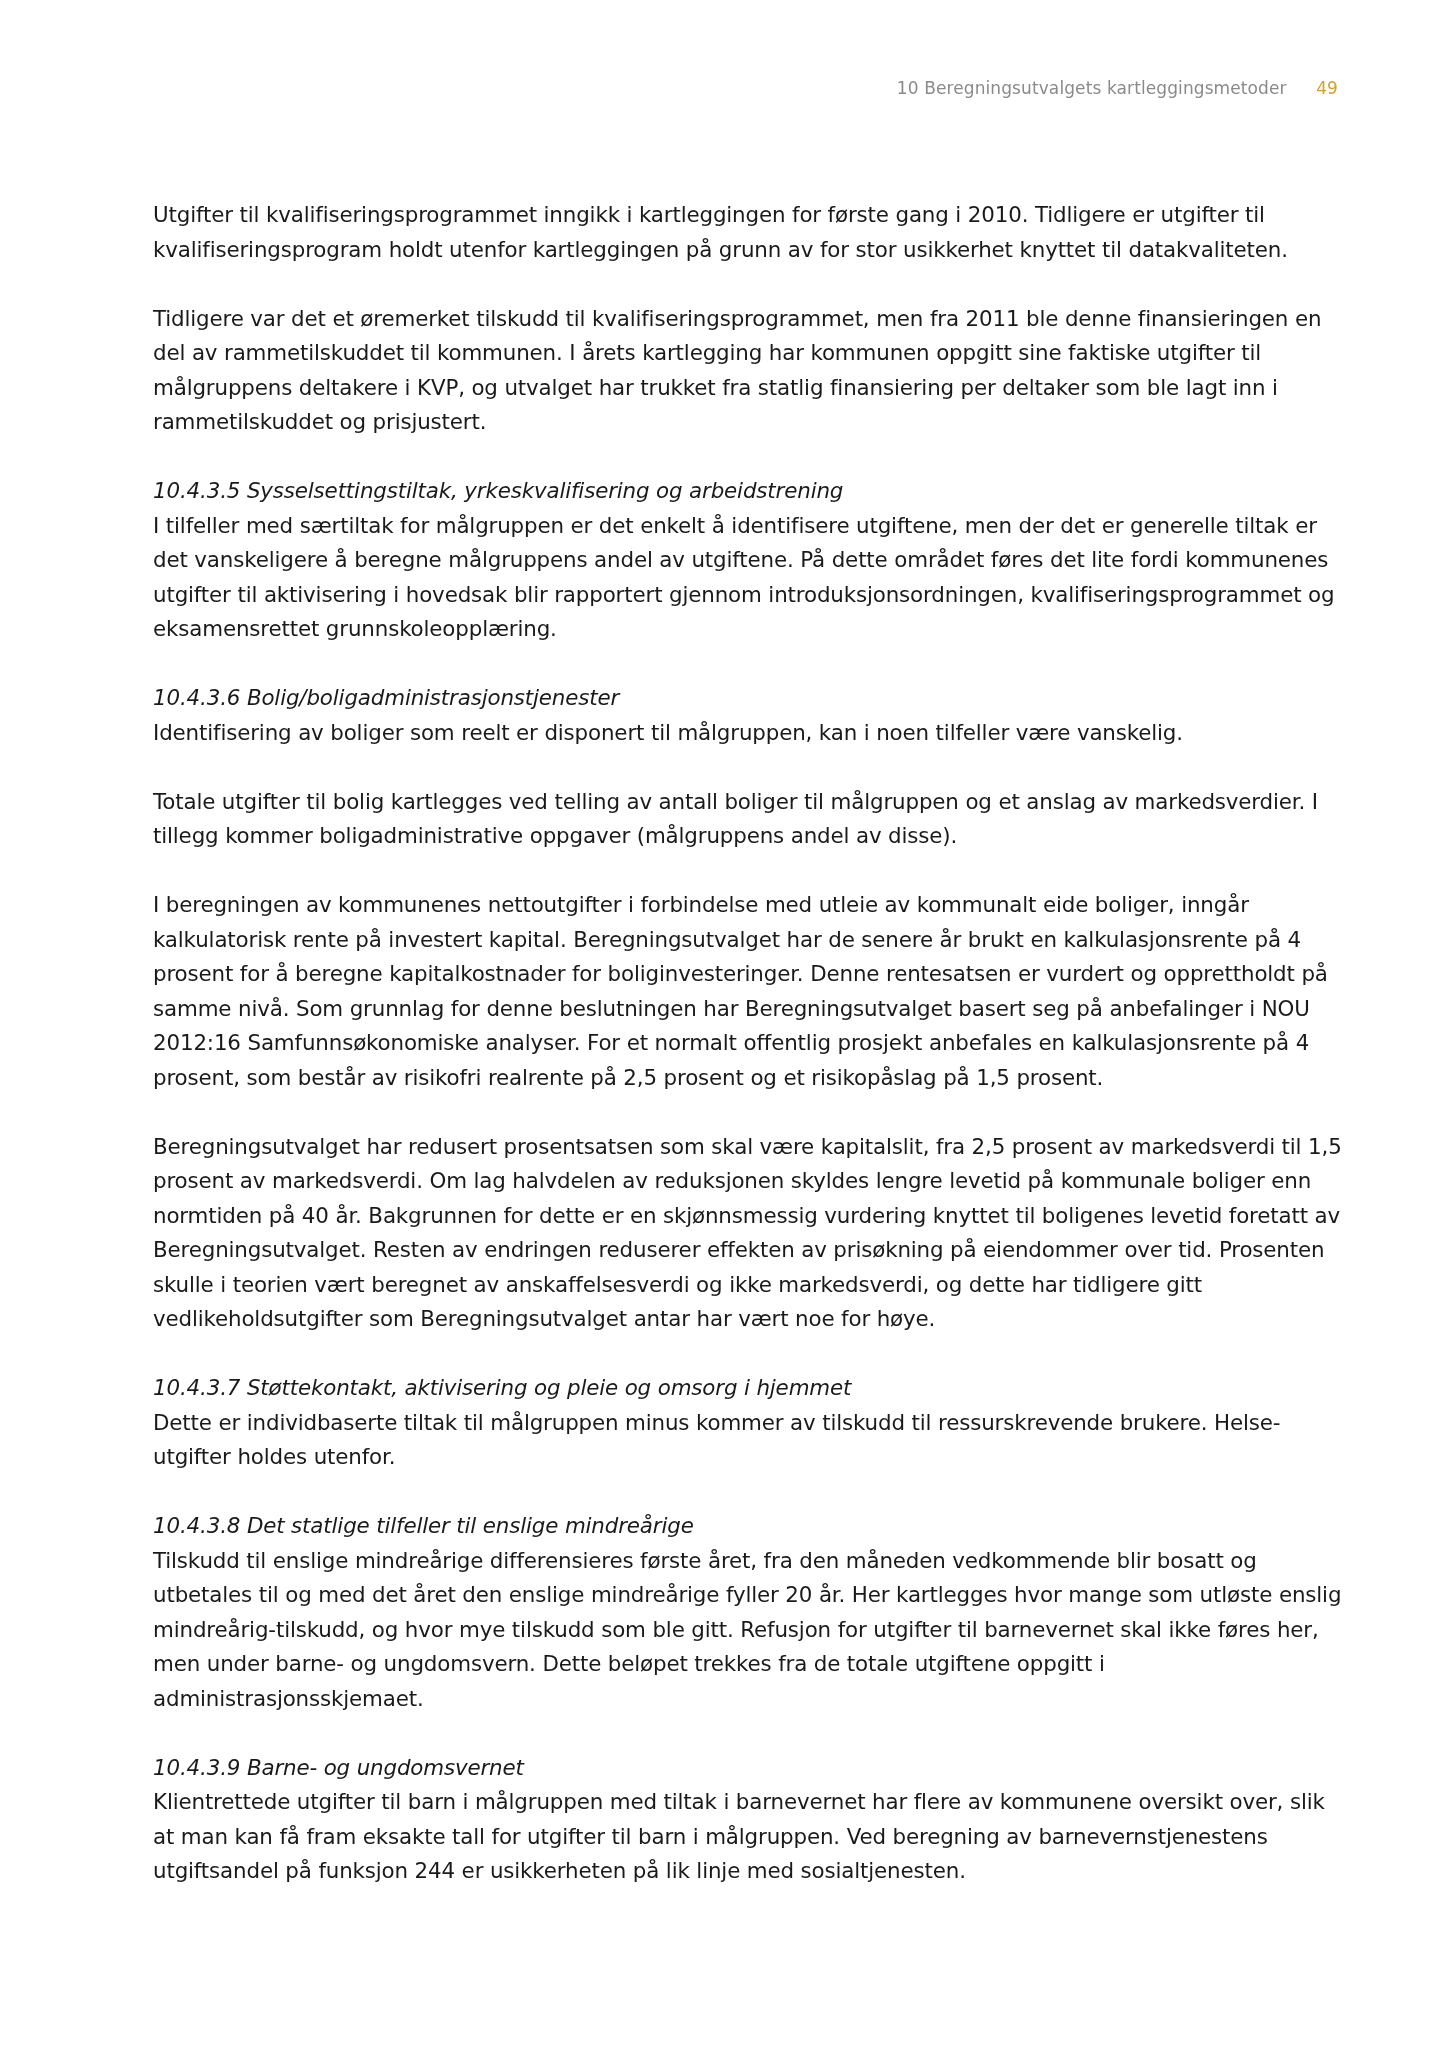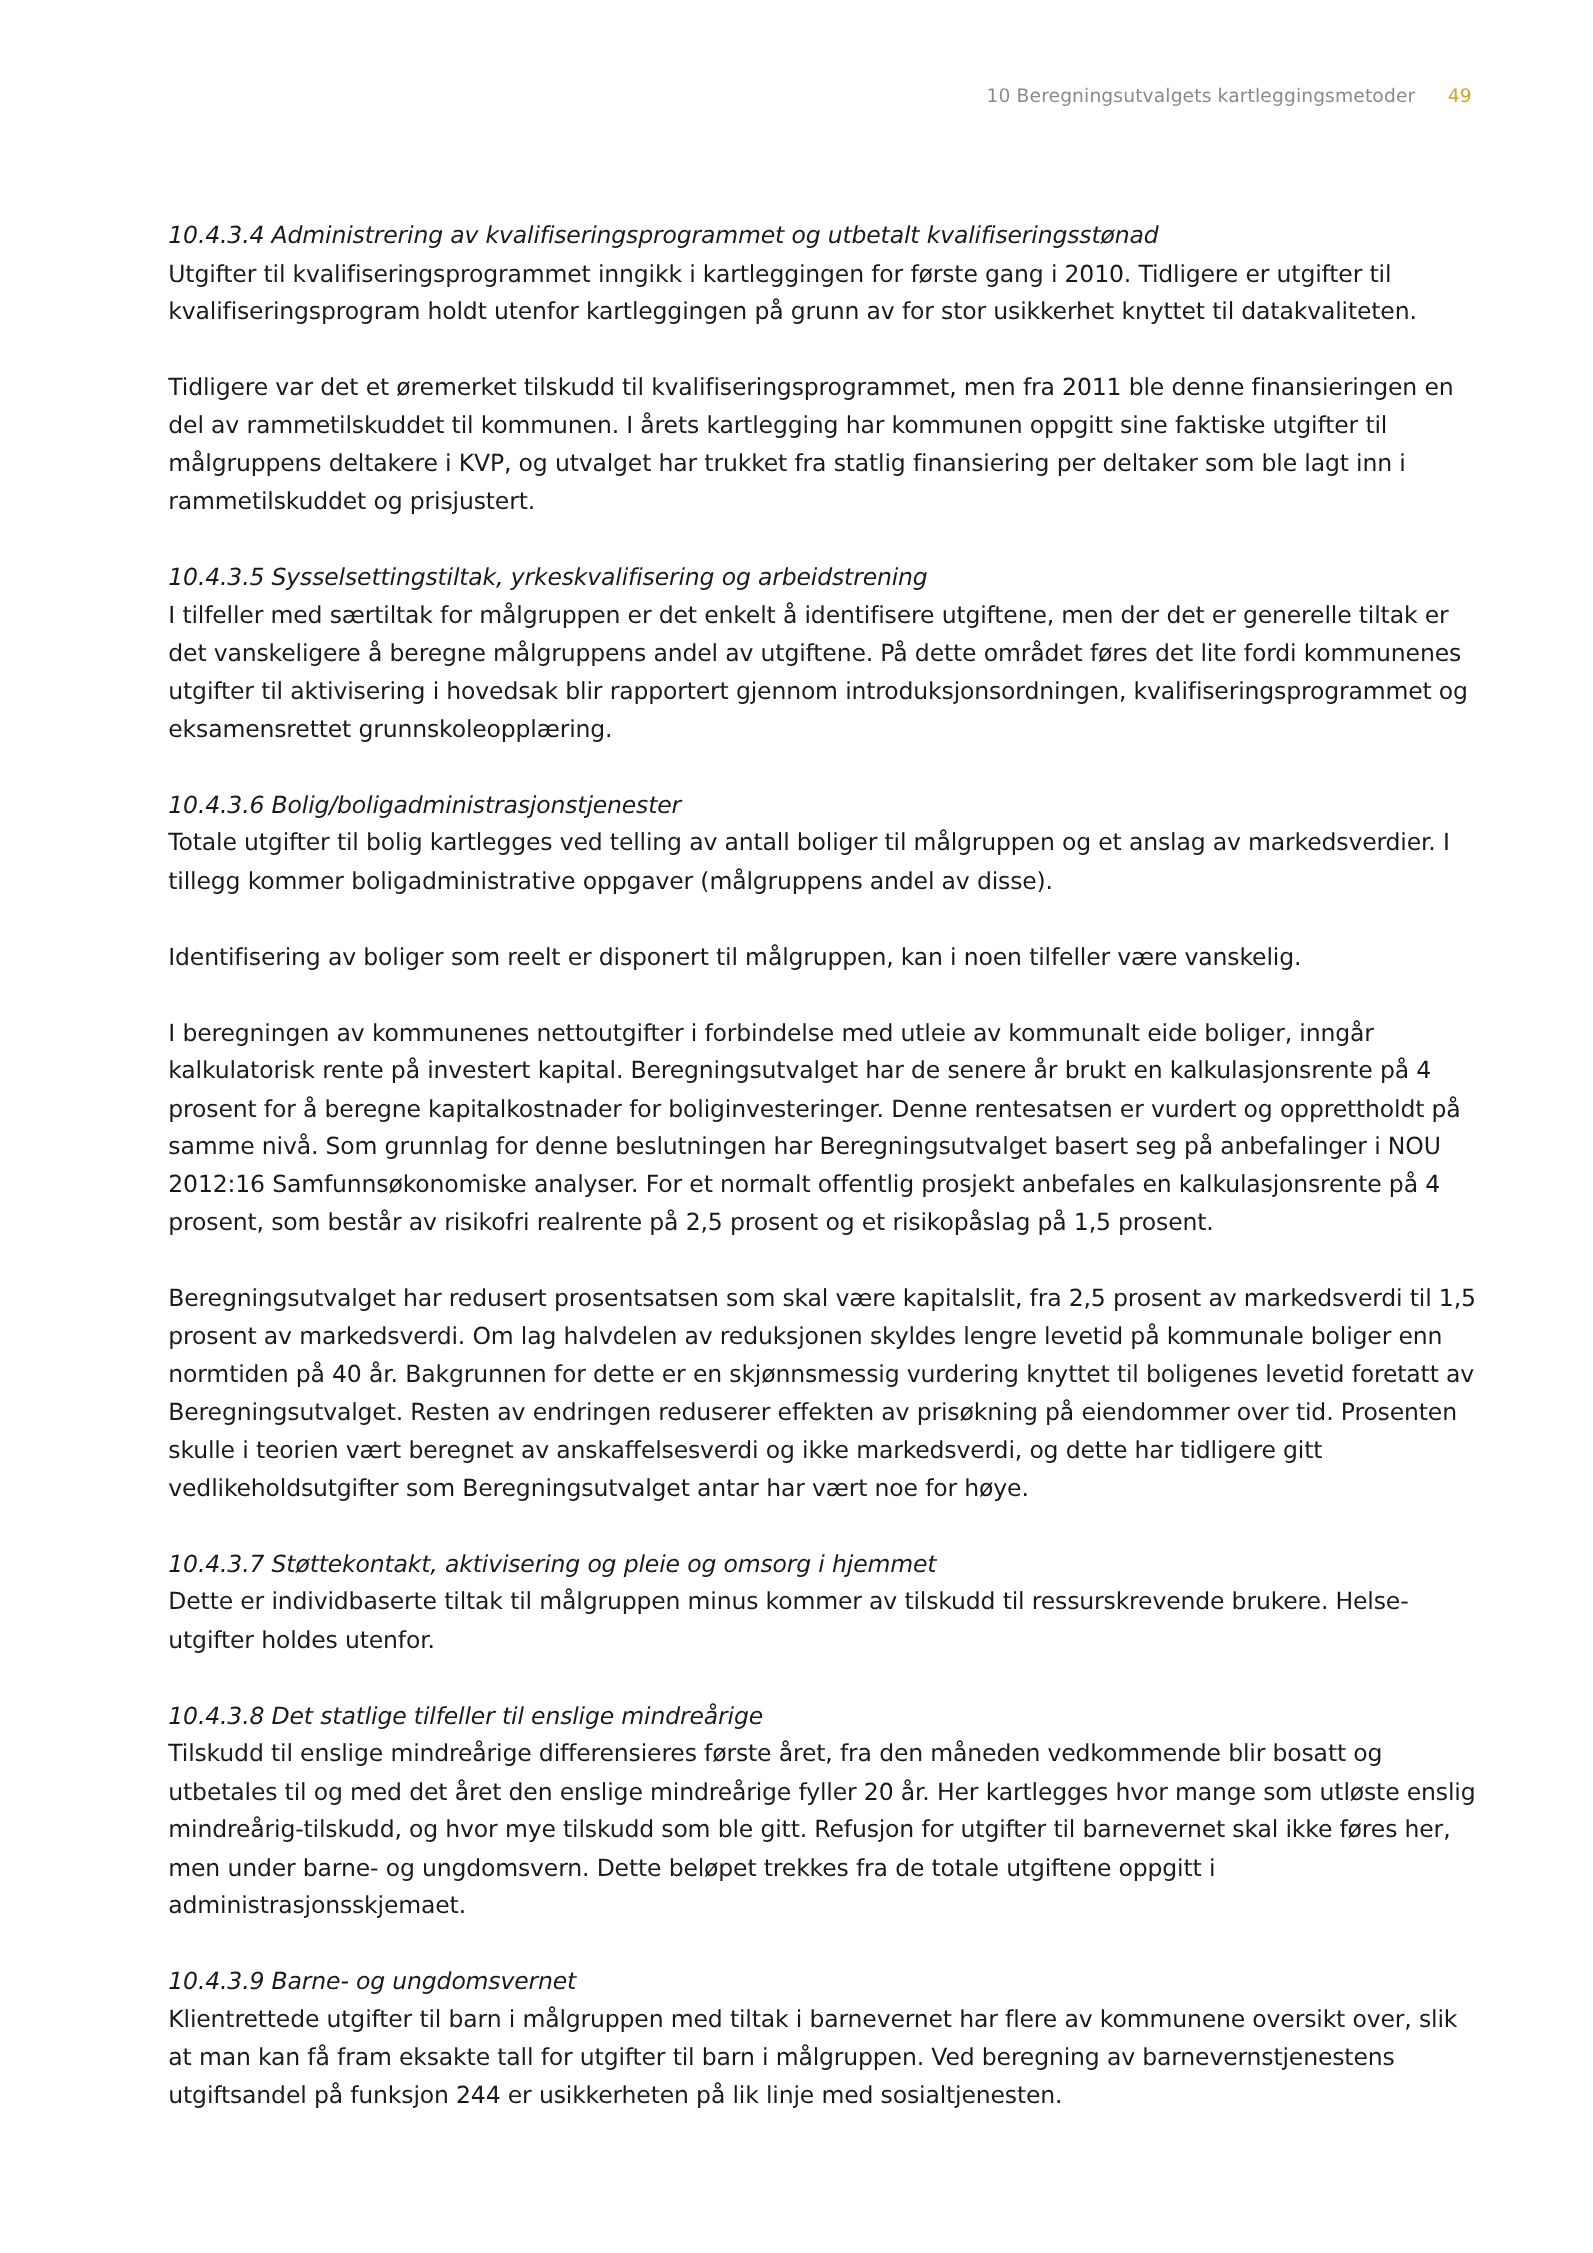--- a/index.html
+++ b/index.html
@@ -52,34 +52,33 @@
 </head>
 <body>
 
 <div class="running-header">
   <span class="chapter">10 Beregningsutvalgets kartleggingsmetoder</span>
   <span class="page-number">49</span>
 </div>
 
 <div class="content">
   <div class="section">
-    <h3 class="heading">10.4.3.4 Administrering av kvalifiseringsprogrammet og utbetalt kvalifiseringsstønad</h3>
     <p>Utgifter til kvalifiseringsprogrammet inngikk i kartleggingen for første gang i 2010. Tidligere er utgifter til kvalifiseringsprogram holdt utenfor kartleggingen på grunn av for stor usikkerhet knyttet til datakvalite­ten.</p>
     <p>Tidligere var det et øremerket tilskudd til kvalifiseringsprogrammet, men fra 2011 ble denne finansierin­gen en del av rammetilskuddet til kommunen. I årets kartlegging har kommunen oppgitt sine faktiske utgifter til målgruppens deltakere i KVP, og utvalget har trukket fra statlig finansiering per deltaker som ble lagt inn i rammetilskuddet og prisjustert.</p>
   </div>
 
   <div class="section">
     <h3 class="heading">10.4.3.5 Sysselsettingstiltak, yrkeskvalifisering og arbeidstrening</h3>
     <p>I tilfeller med særtiltak for målgruppen er det enkelt å identifisere utgiftene, men der det er generelle tiltak er det vanskeligere å beregne målgruppens andel av utgiftene. På dette området føres det lite fordi kommunenes utgifter til aktivisering i hovedsak blir rapportert gjennom introduksjonsordningen, kvalifiseringsprogrammet og eksamensrettet grunnskoleopplæring.</p>
   </div>
 
   <div class="section">
     <h3 class="heading">10.4.3.6 Bolig/boligadministrasjonstjenester</h3>
+    <p>Identifisering av boliger som reelt er disponert til målgruppen, kan i noen tilfeller være vanskelig.</p>
     <p>Totale utgifter til bolig kartlegges ved telling av antall boliger til målgruppen og et anslag av markeds­verdier. I tillegg kommer boligadministrative oppgaver (målgruppens andel av disse).</p>
-    <p>Identifisering av boliger som reelt er disponert til målgruppen, kan i noen tilfeller være vanskelig.</p>
     <p>I beregningen av kommunenes nettoutgifter i forbindelse med utleie av kommunalt eide boliger, inngår kalkulatorisk rente på investert kapital. Beregningsutvalget har de senere år brukt en kalkulasjonsrente på 4 prosent for å beregne kapitalkostnader for boliginvesteringer. Denne rentesatsen er vurdert og opp­rettholdt på samme nivå. Som grunnlag for denne beslutningen har Beregningsutvalget basert seg på anbefalinger i NOU 2012:16 Samfunnsøkonomiske analyser. For et normalt offentlig prosjekt anbefales en kalkulasjonsrente på 4 prosent, som består av risikofri realrente på 2,5 prosent og et risikopåslag på 1,5 prosent.</p>
     <p>Beregningsutvalget har redusert prosentsatsen som skal være kapitalslit, fra 2,5 prosent av markedsverdi til 1,5 prosent av markedsverdi. Om lag halvdelen av reduksjonen skyldes lengre levetid på kommunale boliger enn normtiden på 40 år. Bakgrunnen for dette er en skjønnsmessig vurdering knyttet til boligenes levetid foretatt av Beregningsutvalget. Resten av endringen reduserer effekten av prisøkning på eiendom­mer over tid. Prosenten skulle i teorien vært beregnet av anskaffelsesverdi og ikke markedsverdi, og dette har tidligere gitt vedlikeholdsutgifter som Beregningsutvalget antar har vært noe for høye.</p>
   </div>
 
   <div class="section">
     <h3 class="heading">10.4.3.7 Støttekontakt, aktivisering og pleie og omsorg i hjemmet</h3>
     <p>Dette er individbaserte tiltak til målgruppen minus kommer av tilskudd til ressurskrevende brukere. Helse­utgifter holdes utenfor.</p>
   </div>
 
   <div class="section">

